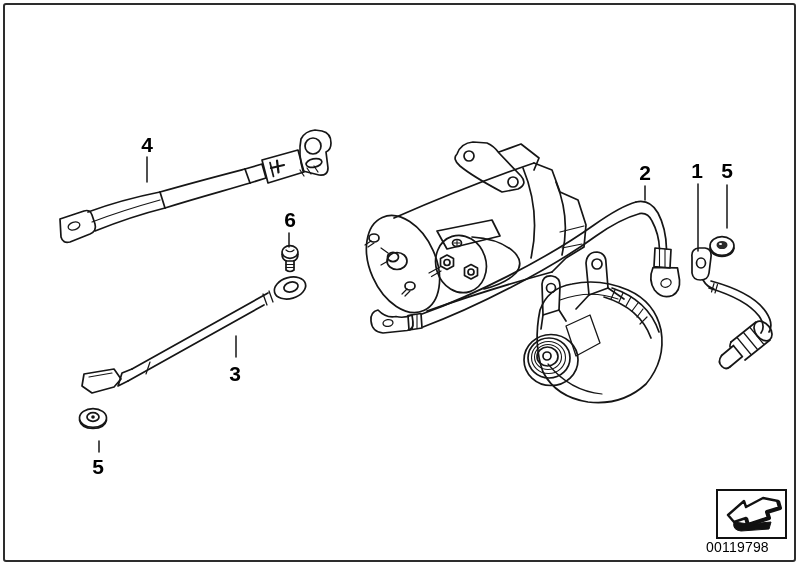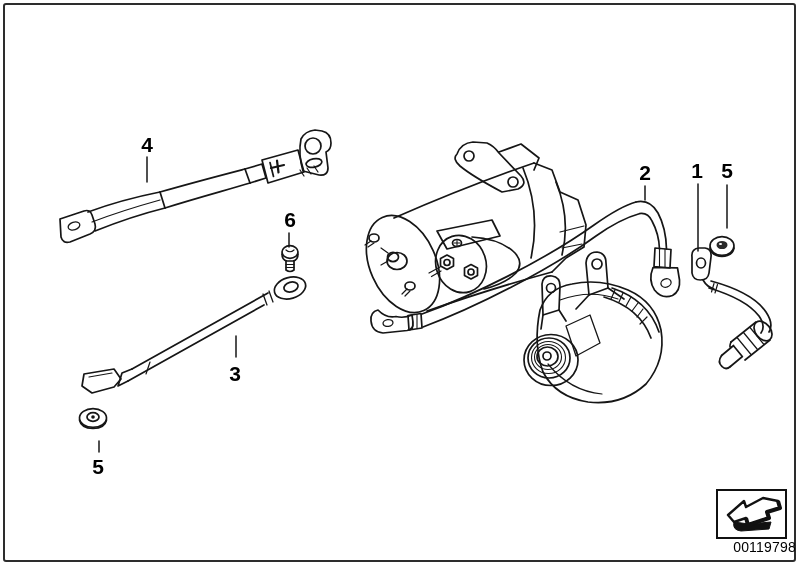--- a/index.html
+++ b/index.html
@@ -5,21 +5,21 @@
   html,body{margin:0;padding:0;background:#ffffff;}
   body{width:799px;height:565px;position:relative;overflow:hidden;
        font-family:"Liberation Sans", sans-serif;}
   .frame{position:absolute;left:3px;top:3px;width:789px;height:555px;
          border:2px solid #2d2d2d;border-radius:3px;background:#ffffff;box-sizing:content-box;}
   svg.art{position:absolute;left:0;top:0;}
   .callout{position:absolute;transform:translate(-50%,-50%);
            font-weight:bold;font-size:21px;color:#000;line-height:1;}
   .idbox{position:absolute;left:716px;top:489px;width:67px;height:46px;
          border:2px solid #111;background:#fff;display:flex;align-items:center;justify-content:center;}
-  .idnum{position:absolute;left:706px;top:539px;width:90px;text-align:right;
+  .idnum{position:absolute;left:706px;top:539px;width:90px;text-align:left;
          font-size:14px;color:#000;letter-spacing:0.2px;}
 </style>
 </head>
 <body>
 
 <div class="frame"></div>
 
 <svg class="art" width="799" height="565" viewBox="0 0 799 565" fill="none" stroke="#161616" stroke-width="1.7" stroke-linecap="round" stroke-linejoin="round">
 
   <g>

